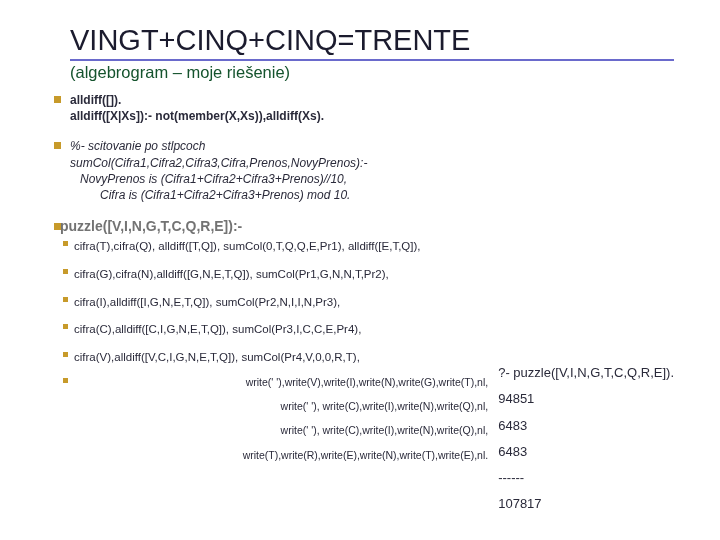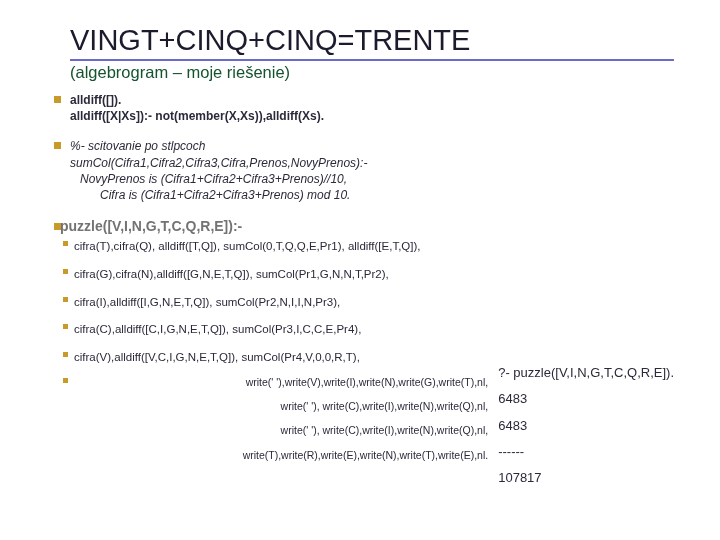--- a/index.html
+++ b/index.html
@@ -56,20 +56,21 @@
         <div class="flex-bottom" style="position:relative; margin-top:-2px;">
           <span class="small-bullet"></span>
           <div class="left">
             <div>write(' '),write(V),write(I),write(N),write(G),write(T),nl,</div>
             <div>write('  '),        write(C),write(I),write(N),write(Q),nl,</div>
             <div>write('  '),        write(C),write(I),write(N),write(Q),nl,</div>
             <div>write(T),write(R),write(E),write(N),write(T),write(E),nl.</div>
           </div>
           <div class="right" style="margin-top:-10px;">
             <div>?- puzzle([V,I,N,G,T,C,Q,R,E]).</div>
+            <div> 94851</div>
             <div>  6483</div>
             <div>  6483</div>
             <div>------</div>
             <div>107817</div>
           </div>
         </div>
       </div>
     </div>
   </div>
 </div>

